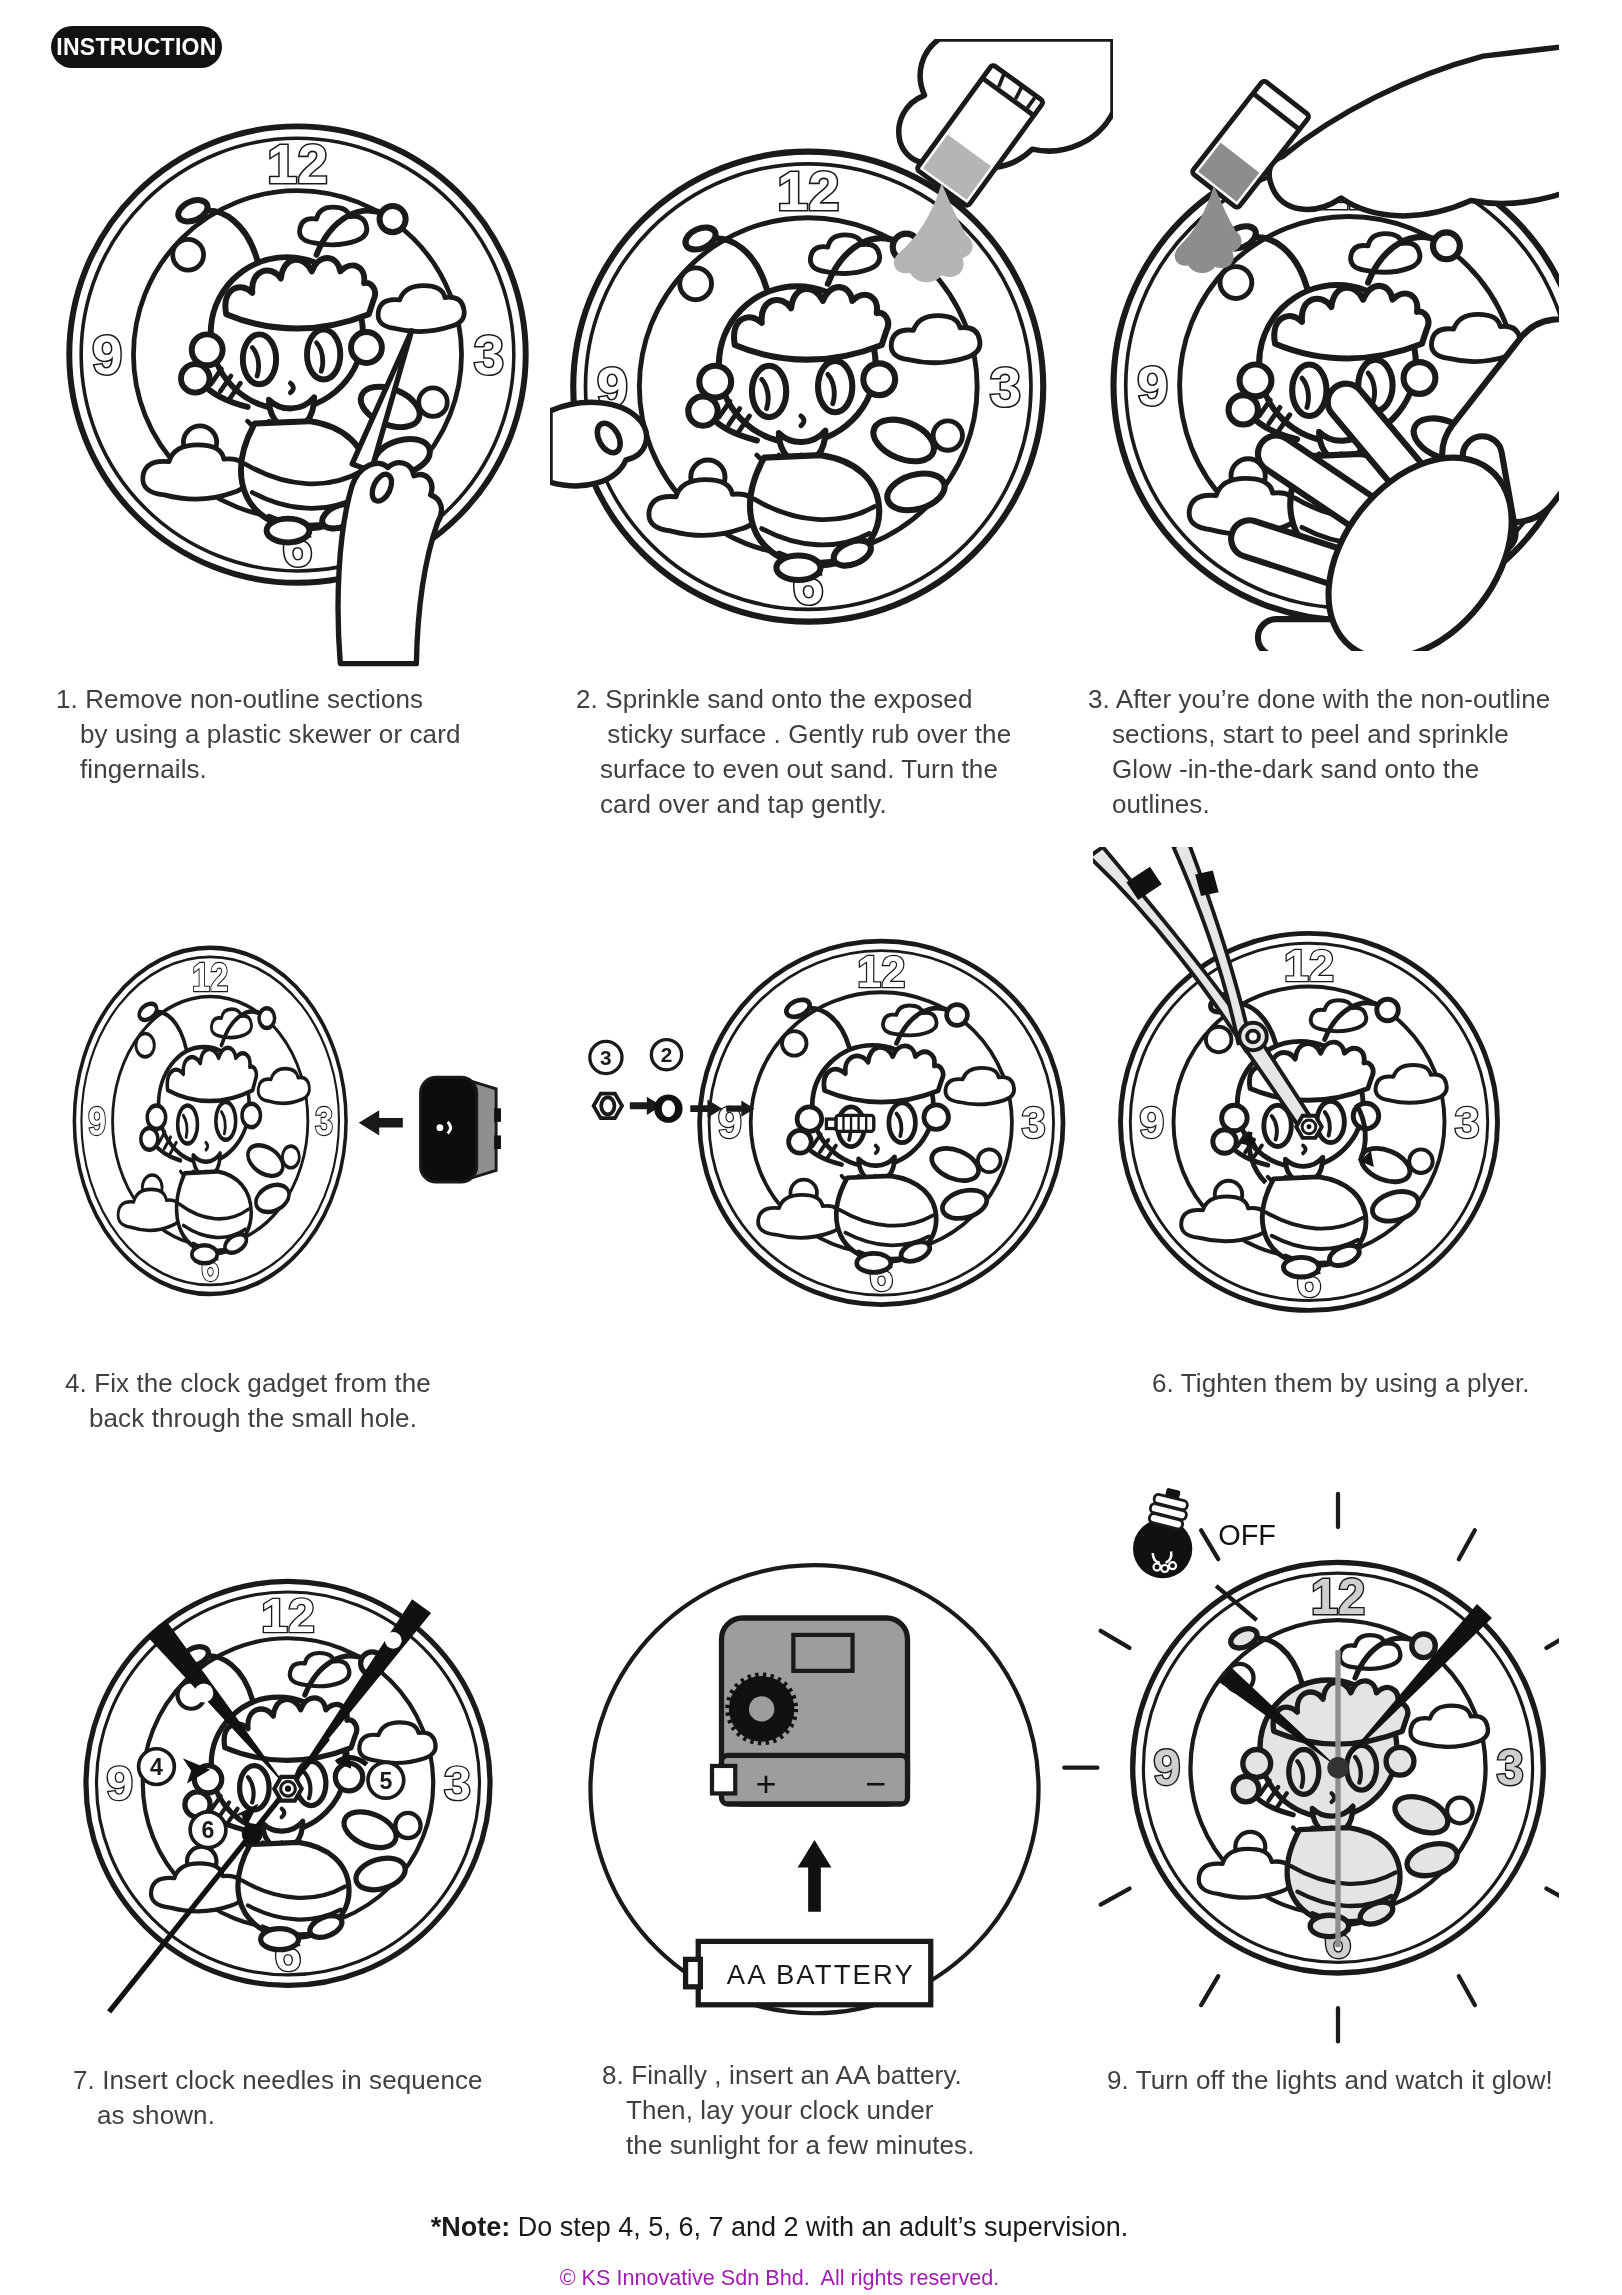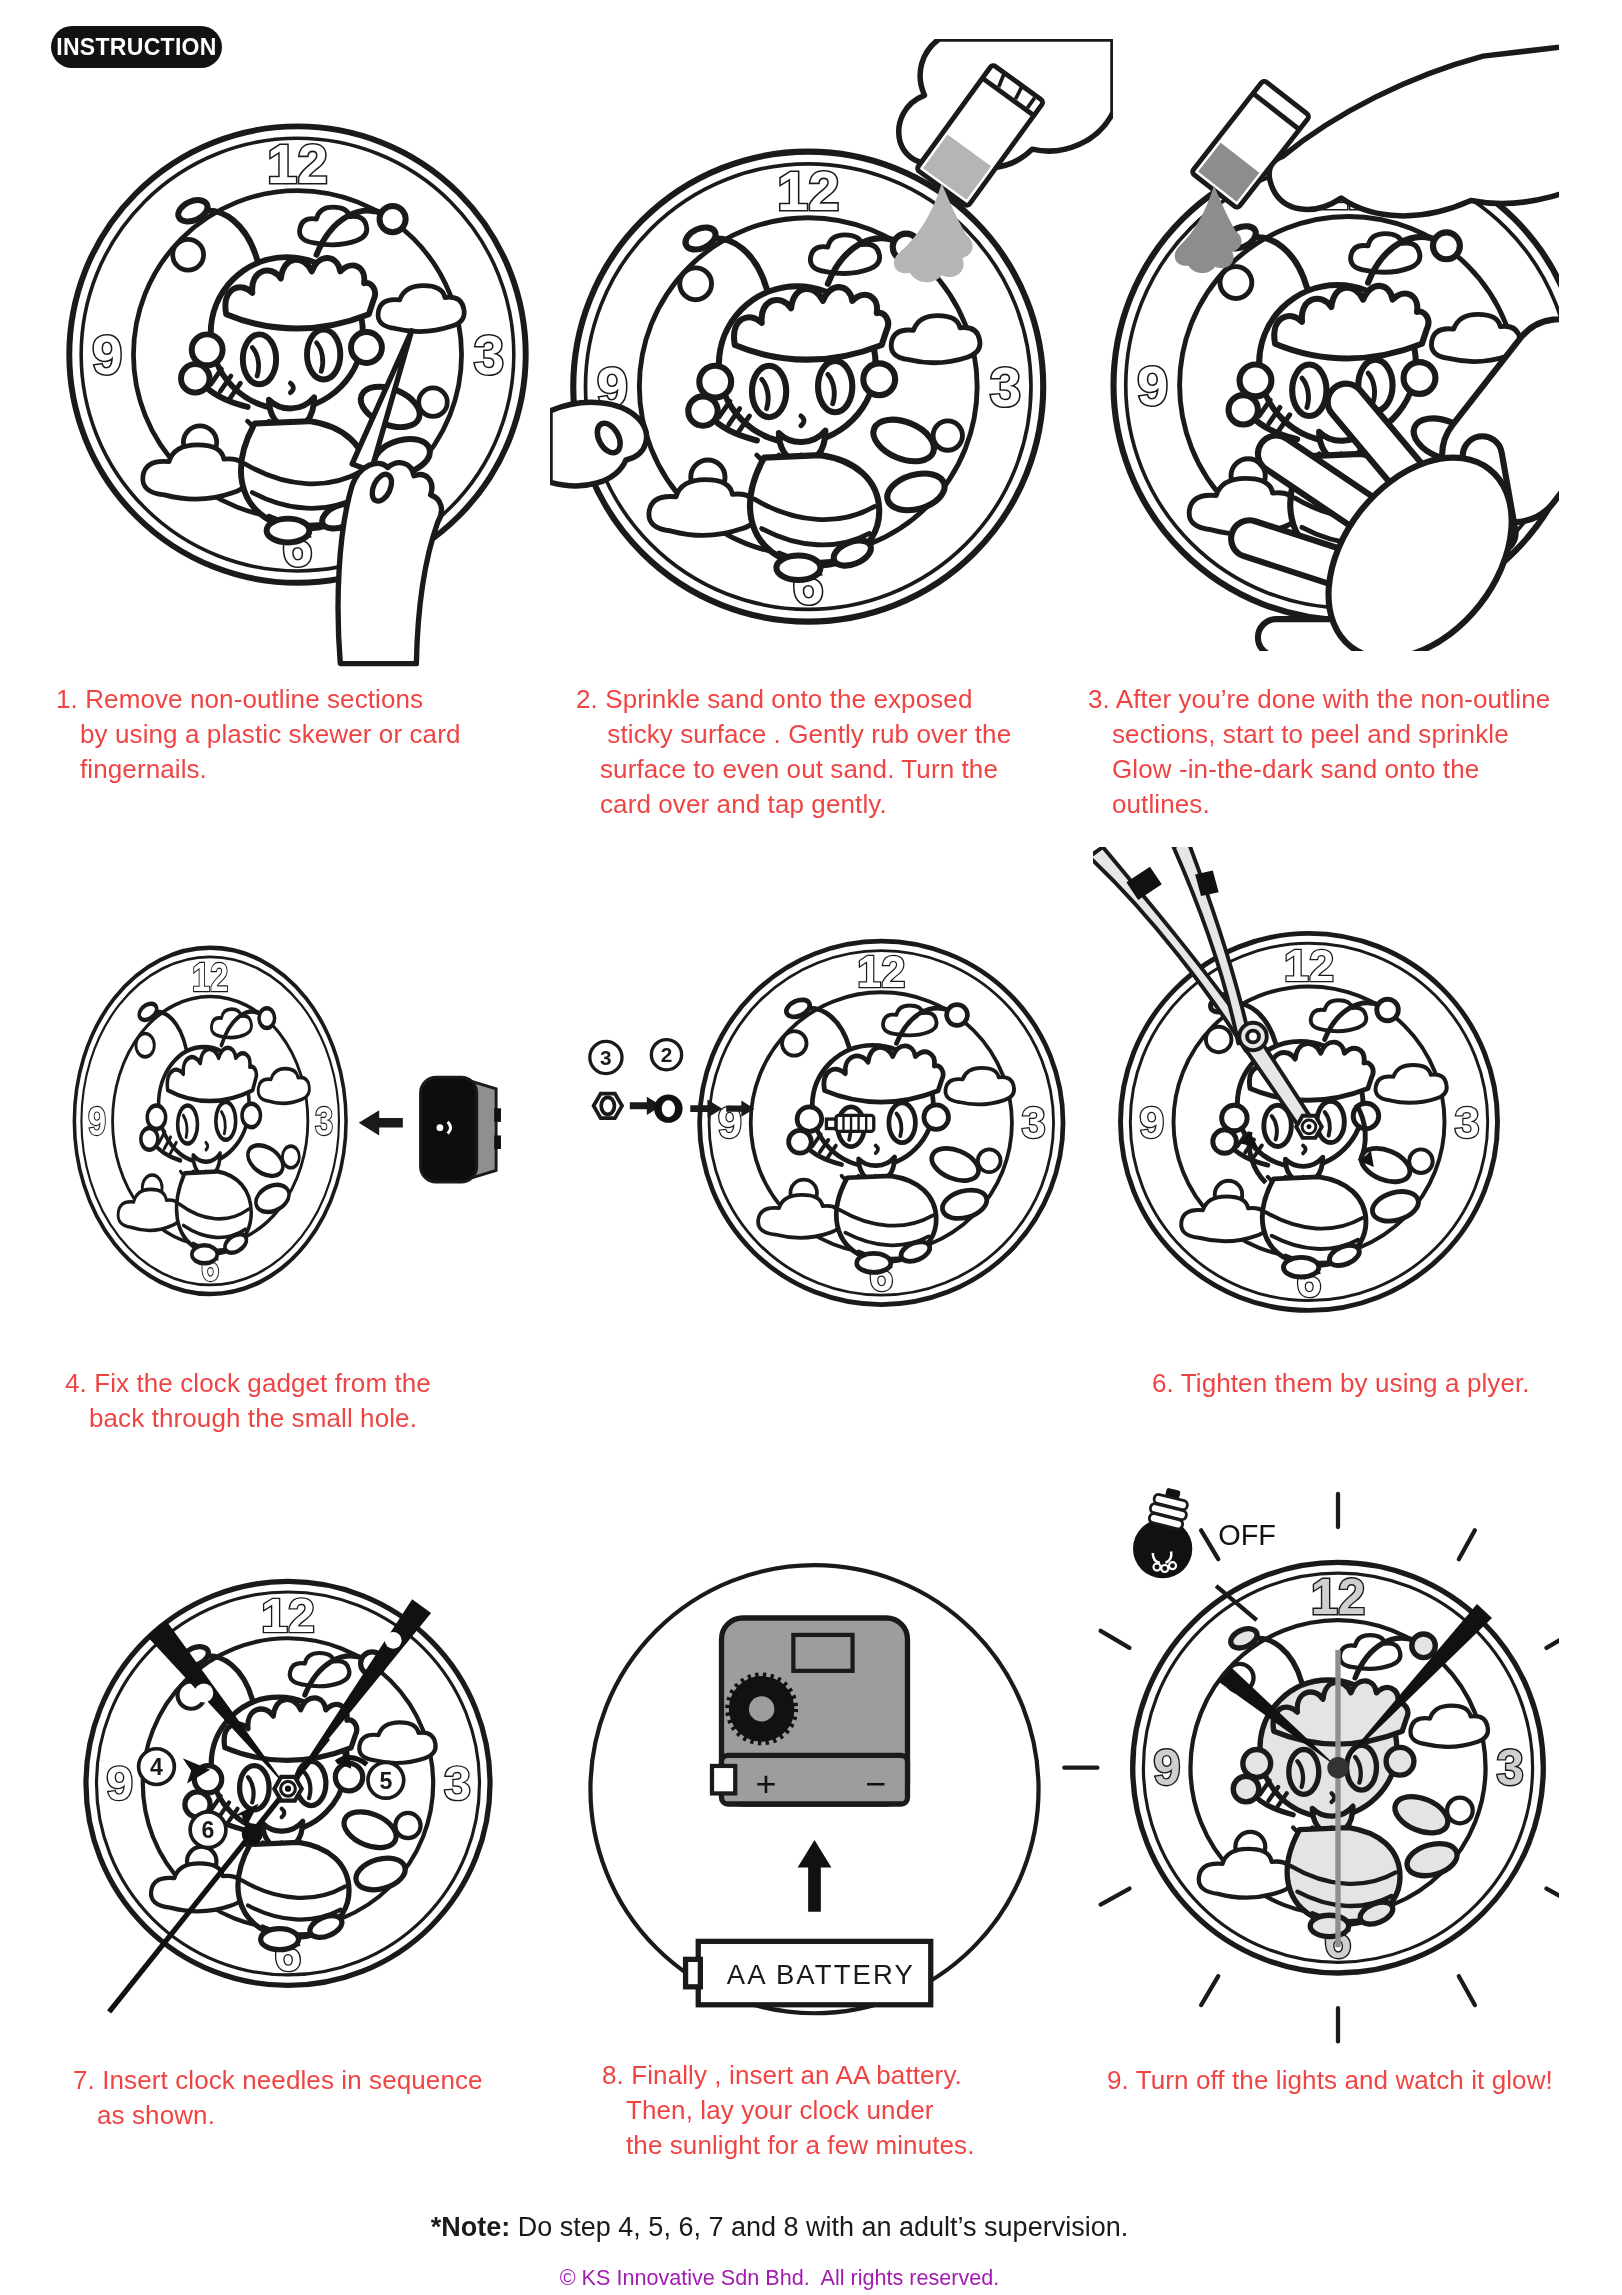--- a/index.html
+++ b/index.html
@@ -2,21 +2,21 @@
 <html style="font-size:10.5px"><head>
 <meta charset="utf-8">
 <style>
   *{margin:0;padding:0;box-sizing:border-box}
   html,body{background:#fff}
   body{font-family:"Liberation Sans",sans-serif}
   .page{position:relative;width:1559px;height:2295px;background:#fff;overflow:hidden;color:#231f20}
   .badge{position:absolute;left:51px;top:26px;width:171px;height:42px;background:#121212;border-radius:21px;
          color:#fff;font-weight:700;font-size:23px;letter-spacing:0.3px;display:flex;align-items:center;justify-content:center}
   .ill{position:absolute;display:block}
-  .cap{position:absolute;font-size:26px;line-height:35px;color:#ef4444;letter-spacing:0.1px}
+  .cap{position:absolute;font-size:26px;line-height:35px;color:#404040;letter-spacing:0.1px}
   .cap-line{white-space:pre-wrap}
   .cap-line + .cap-line{padding-left:24px}
   .note{position:absolute;left:0;right:0;top:2212px;text-align:center;font-size:27px;color:#1a1a1a}
   .note-b{font-weight:700}
   .footer{position:absolute;left:0;right:0;top:2265px;text-align:center;font-size:21.6px;color:#a21caf;white-space:pre-wrap}
   svg text{font-family:"Liberation Sans",sans-serif}
   .num{font-size:46px;font-weight:700;fill:var(--num-fill,#fff);stroke:#1a1a1a;stroke-width:2.6px;paint-order:stroke;text-anchor:middle}
   .lbl{font-size:22px;font-weight:700;fill:#1a1a1a;text-anchor:middle}
   .batt{font-size:26px;letter-spacing:2px;fill:#1a1a1a;text-anchor:middle}
   .sign{font-size:34px;fill:#111;text-anchor:middle}
@@ -320,19 +320,19 @@
   <div class="cap" style="left:602px;top:2058px">
     <div class="cap-line">8. Finally , insert an AA battery.</div>
     <div class="cap-line">Then, lay your clock under</div>
     <div class="cap-line">the sunlight for a few minutes.</div>
   </div>
   <div class="cap" style="left:1107px;top:2063px">
     <div class="cap-line">9. Turn off the lights and watch it glow!</div>
   </div>
 
   <div class="note">
-    <span class="note-b">*Note:</span><span> Do step 4, 5, 6, 7 and 8 with an adult’s supervision.</span>
+    <span class="note-b">*Note:</span><span> Do step 4, 5, 6, 7 and 2 with an adult’s supervision.</span>
   </div>
 
   <div class="footer">© KS Innovative Sdn Bhd.  All rights reserved.</div>
 
 </div>
 
 
 </body></html>

